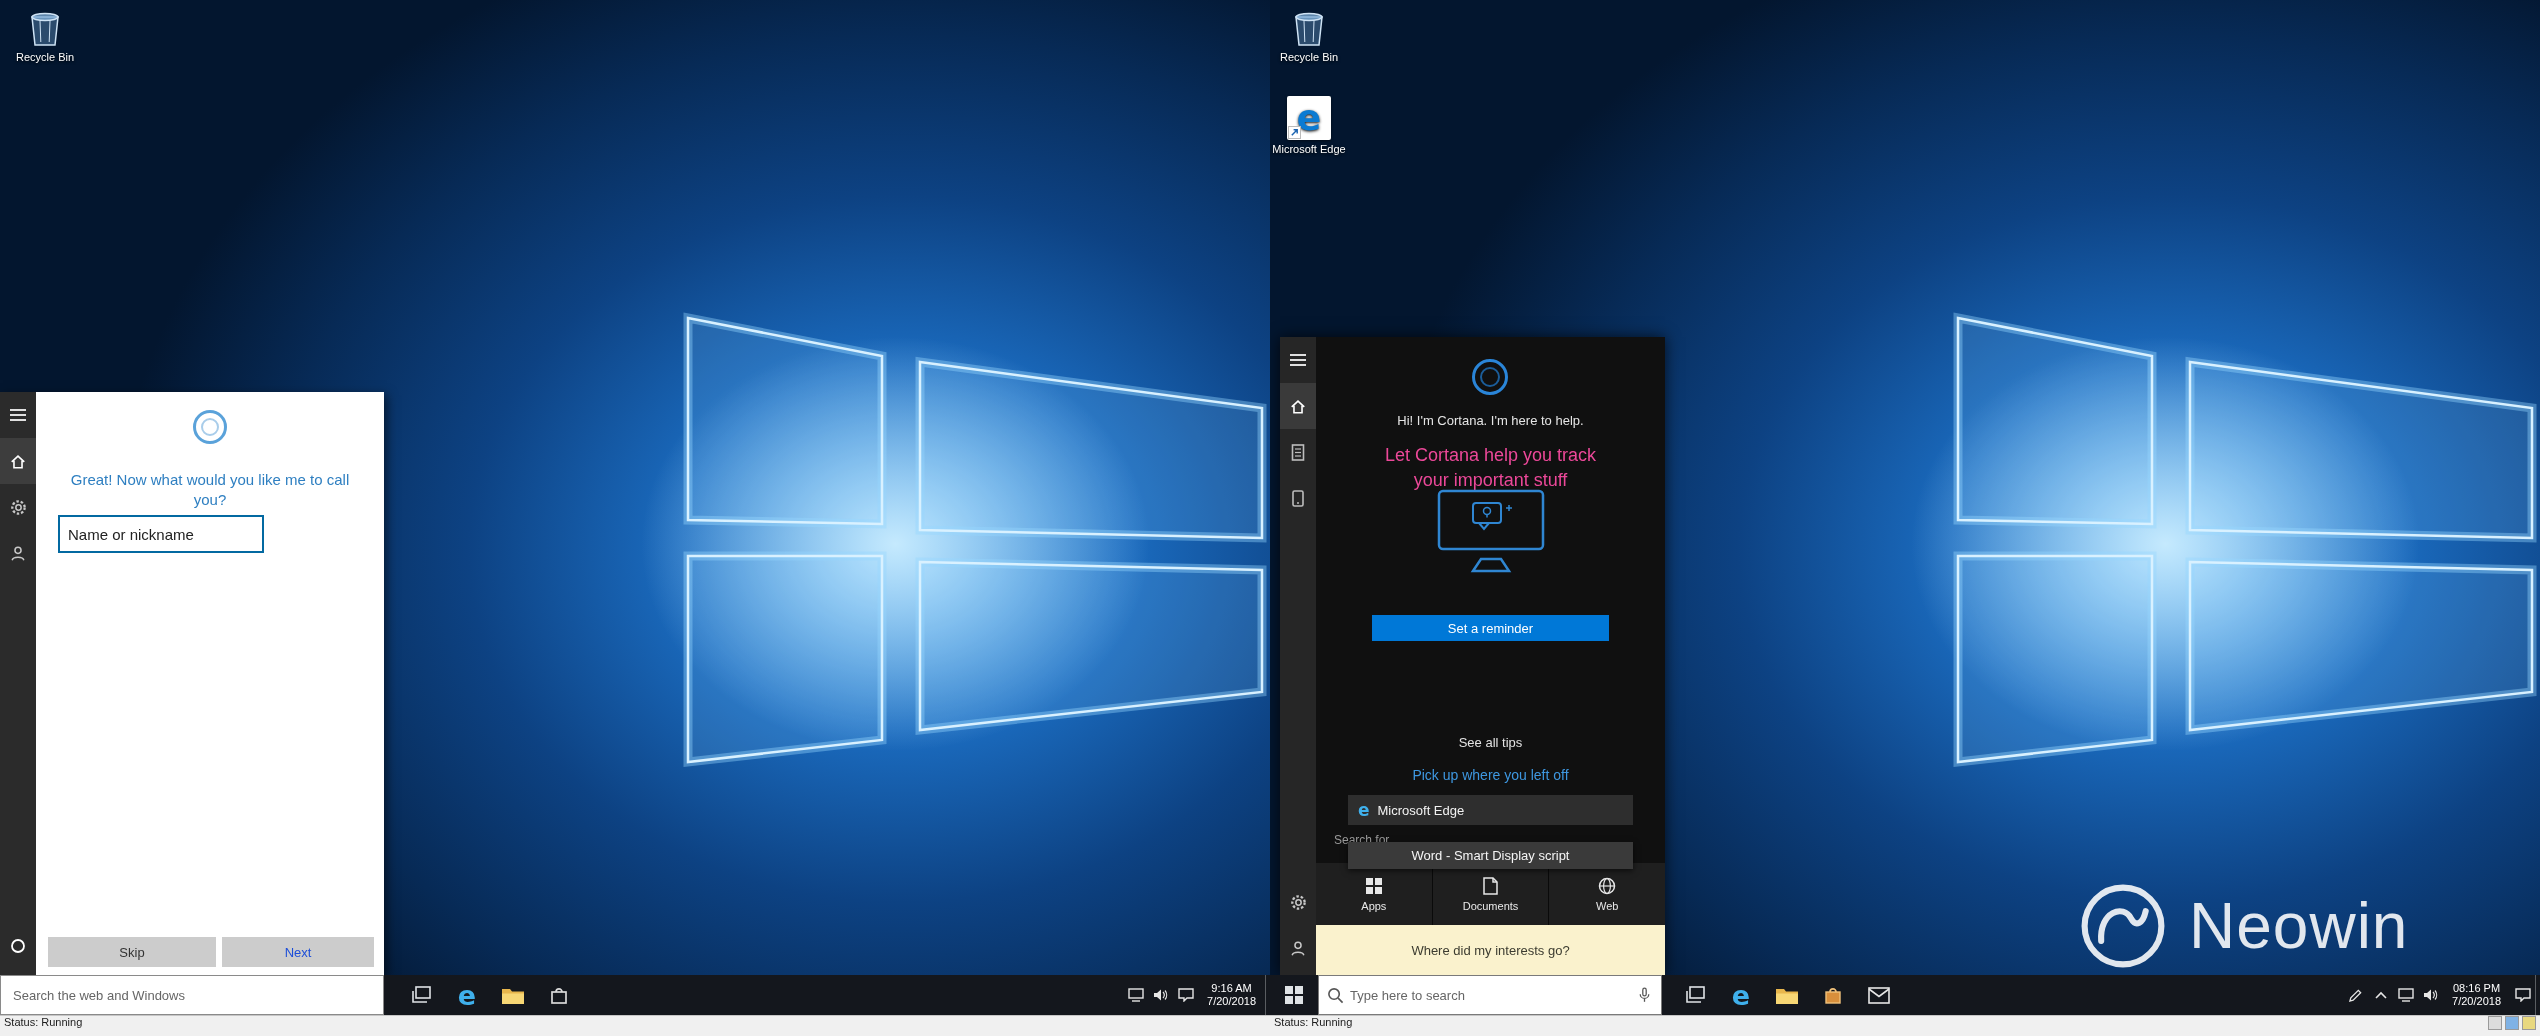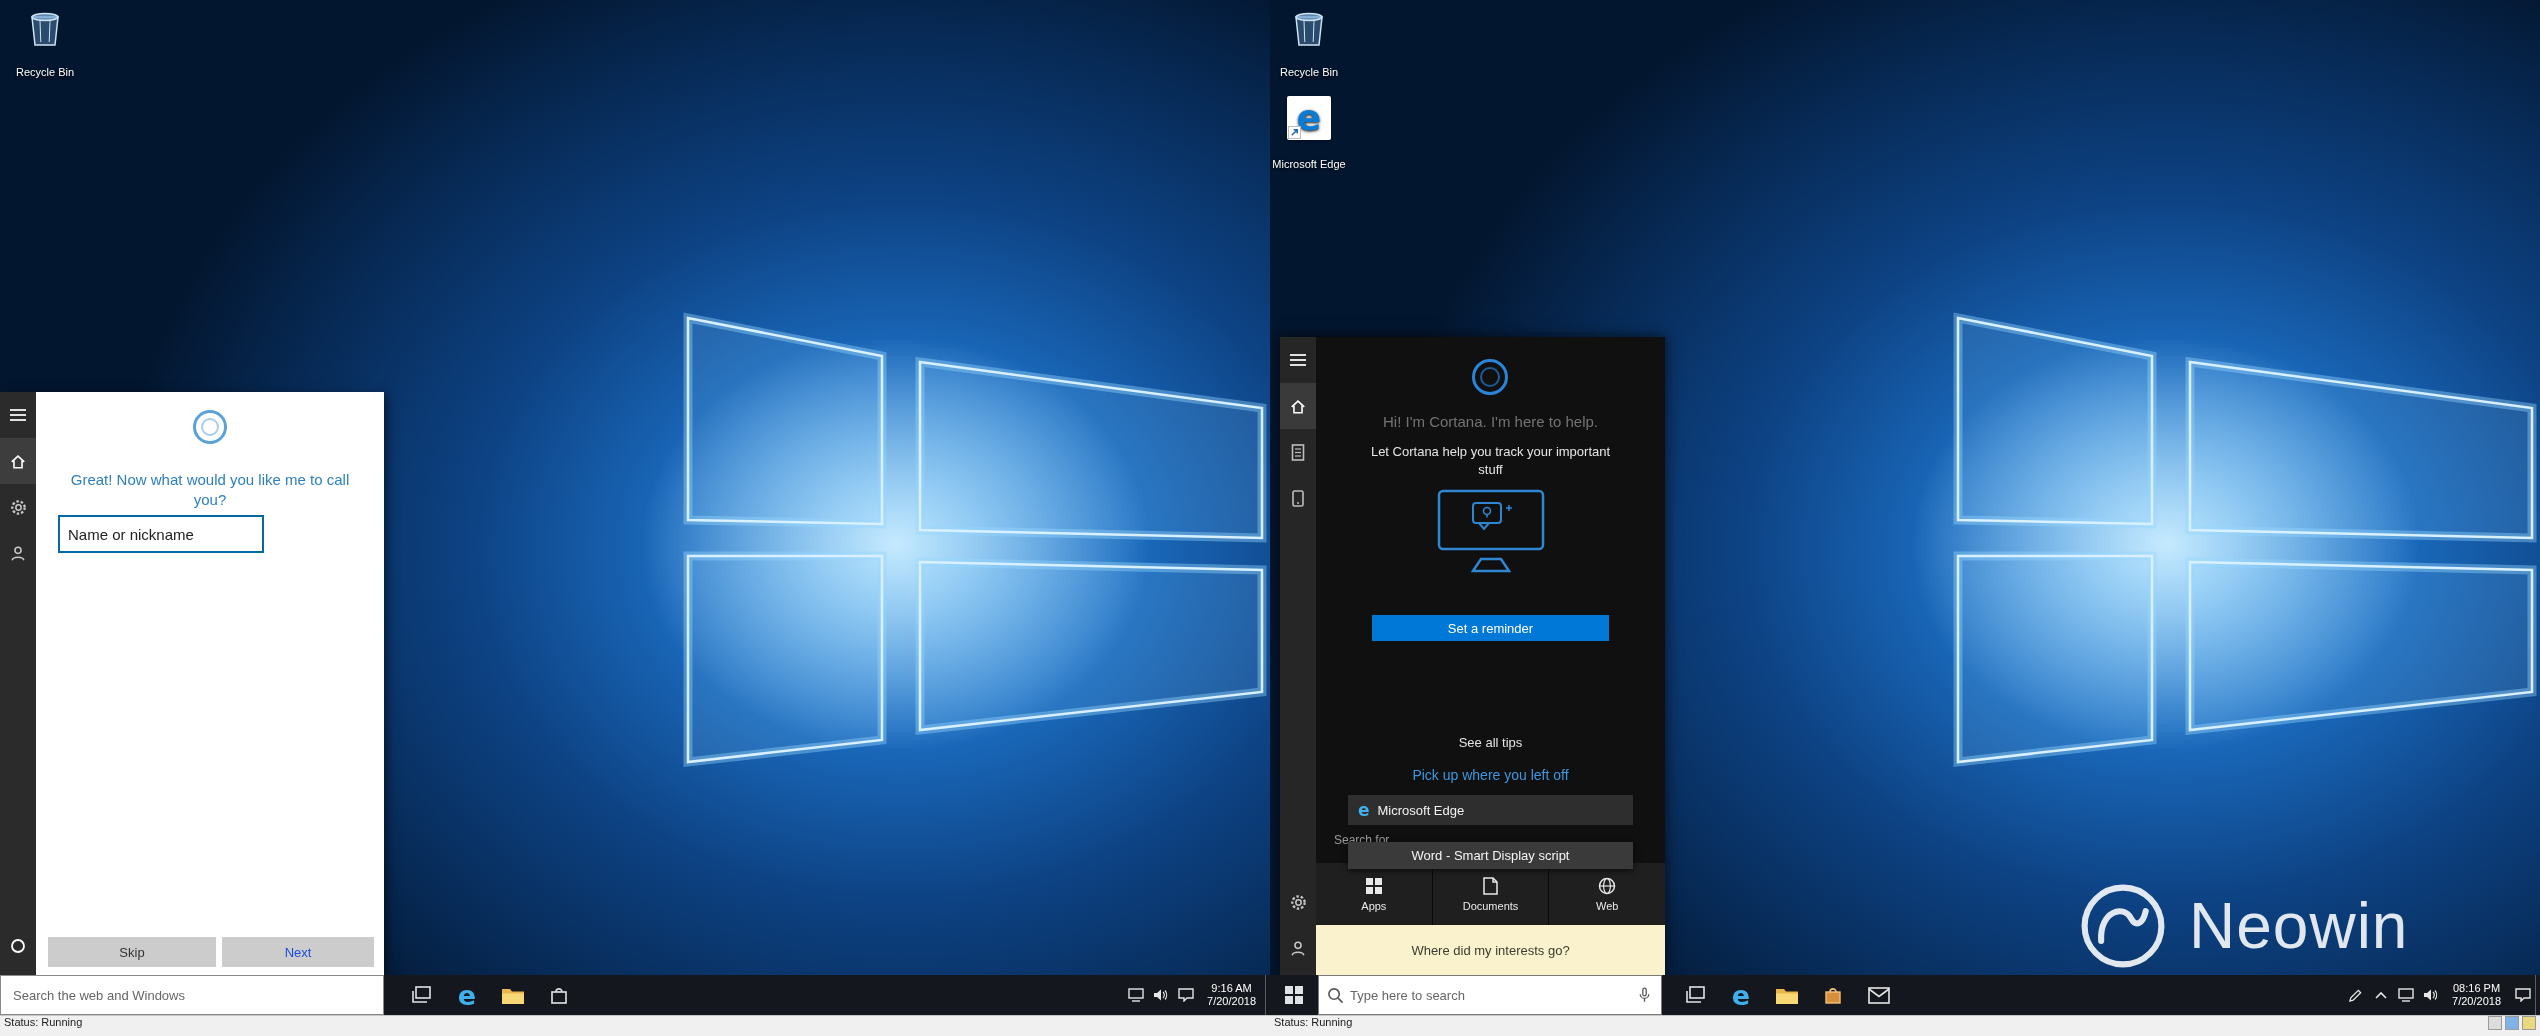--- a/index.html
+++ b/index.html
@@ -3,21 +3,21 @@
 <meta charset="utf-8">
 <style>
 *{margin:0;padding:0;box-sizing:border-box}
 html,body{width:2540px;height:1036px;overflow:hidden;background:#000;font-family:"Liberation Sans",sans-serif}
 .desktop{position:absolute;top:0;width:1270px;height:1036px;overflow:hidden}
 #desk-left{left:0}
 #desk-right{left:1270px}
 .wallpaper{position:absolute;inset:0;width:1270px;height:1036px}
 
 
-.desk-icon{position:absolute;width:78px;display:flex;flex-direction:column;align-items:center;gap:18px;color:#fff;font-size:11px;text-align:center;text-shadow:0 1px 3px rgba(0,0,0,.95);cursor:pointer}
+.desk-icon{position:absolute;width:78px;display:flex;flex-direction:column;align-items:center;gap:3px;color:#fff;font-size:11px;text-align:center;text-shadow:0 1px 3px rgba(0,0,0,.95);cursor:pointer}
 .edge-tile{width:44px;height:44px;background:#fff;border-radius:2px;display:flex;align-items:center;justify-content:center;position:relative;box-shadow:0 1px 3px rgba(0,0,0,.5)}
 .edge-tile .e{font-family:"DejaVu Sans",sans-serif;font-weight:bold;font-size:36px;color:#0b7bd3;line-height:1}
 .shortcut-arrow{position:absolute;left:1px;bottom:1px;width:13px;height:13px;background:#fff;border:1px solid #bbb;display:flex;align-items:center;justify-content:center}
 
 
 .taskbar{position:absolute;left:0;bottom:21px;width:1270px;height:40px;background:#14171d;display:flex;align-items:stretch;z-index:40}
 .statusbar{position:absolute;left:0;bottom:0;width:1270px;height:21px;background:#f0f0f0;border-top:1px solid #c6c6c6;color:#1b1b1b;font-size:11px;display:flex;align-items:flex-start;padding:0 4px;z-index:41}
 .tb-ico{width:46px;display:flex;align-items:center;justify-content:center;cursor:pointer}
 .tb-edge{font-family:"DejaVu Sans",sans-serif;font-weight:bold;font-size:27px;color:#3fb0ec;line-height:1}
 .tray{margin-left:auto;display:flex;align-items:stretch}
@@ -45,22 +45,22 @@
 .btn-skip{left:12px;width:168px}
 .btn-next{left:186px;width:152px;color:#1d4ed8}
 
 
 .cortana-home{position:absolute;left:10px;top:337px;width:385px;height:638px;display:flex;background:#111;box-shadow:0 0 14px rgba(0,0,0,.7);z-index:30}
 .rail-dark{width:36px;background:#262626;display:flex;flex-direction:column;align-items:center;flex-shrink:0}
 .rail-dark .rail-btn.active{background:#3a3a3a}
 .home-main{position:relative;flex:1;background:#101010}
 .ring-dark{position:absolute;left:156px;top:22px;width:36px;height:36px;border:3px solid #2a85d8;border-radius:50%;display:flex;align-items:center;justify-content:center}
 .ring-dark .inner{width:20px;height:20px;border:2px solid #1b5d99;border-radius:50%}
-.greet{position:absolute;top:76px;width:100%;text-align:center;color:#737373;font-size:15px}
-.track{position:absolute;top:106px;left:50%;transform:translateX(-50%);width:250px;text-align:center;color:#e5e5e5;font-size:13px;line-height:1.4}
+.greet{position:absolute;top:76px;width:100%;text-align:center;color:#e5e5e5;font-size:13px}
+.track{position:absolute;top:106px;left:50%;transform:translateX(-50%);width:250px;text-align:center;color:#ec4899;font-size:18px;line-height:1.4}
 .illus{position:absolute;top:152px;left:50%;transform:translateX(-50%)}
 .btn-reminder{position:absolute;top:278px;left:56px;width:237px;height:26px;background:#0078d7;border:none;color:#fff;font-size:13px;cursor:pointer;font-family:"Liberation Sans",sans-serif}
 .tip-pill{position:absolute;top:330px;left:32px;width:285px;height:58px;background:#2e2e2e;color:#f2f2f2;font-size:12.5px;line-height:1.45;display:flex;align-items:center;justify-content:center;text-align:center;padding:4px 26px;cursor:pointer}
 .see-tips{position:absolute;top:398px;width:100%;text-align:center;color:#e3e3e3;font-size:13px;cursor:pointer}
 .pick-up{position:absolute;top:430px;width:100%;text-align:center;color:#3e97e0;font-size:14px;cursor:pointer}
 .edge-row{position:absolute;top:458px;left:32px;width:285px;height:30px;background:#2e2e2e;display:flex;align-items:center;gap:8px;padding:0 10px;color:#f2f2f2;font-size:13px;cursor:pointer}
 .edge-row .e{font-family:"DejaVu Sans",sans-serif;font-weight:bold;font-size:17px;color:#3fb0ec}
 .search-for{position:absolute;top:496px;left:18px;color:#9a9a9a;font-size:12px;z-index:1}
 .recent-pill{position:absolute;top:505px;left:32px;width:285px;height:27px;background:#3a3a3a;color:#f5f5f5;font-size:13px;display:flex;align-items:center;justify-content:center;z-index:2;cursor:pointer;box-shadow:0 2px 6px rgba(0,0,0,.6)}
 .tabsbar{position:absolute;top:526px;left:0;width:100%;height:62px;background:#1f1f1f;display:flex}

